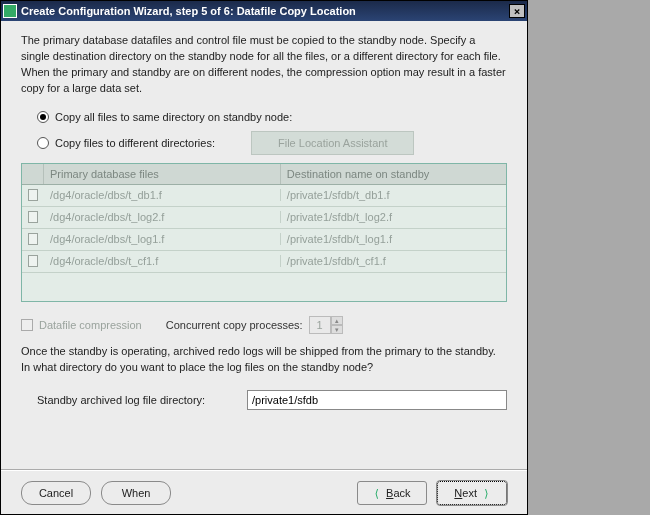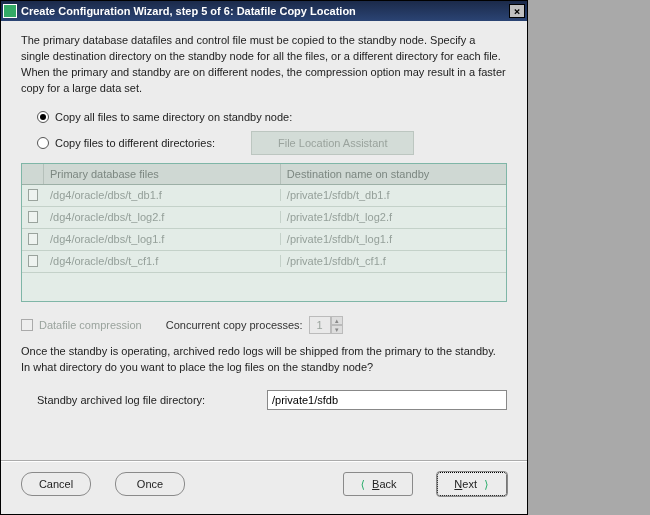--- a/index.html
+++ b/index.html
@@ -146,27 +146,27 @@
   }
   .spin {
     width: 12px; height: 9px; border: 1px solid #bbb; background: #ddd;
     font-size: 7px; line-height: 7px; text-align:center; color:#888;
   }
   .para2 {
     line-height: 1.45;
     margin: 8px 0 14px 0;
   }
   .stdby-row {
-    display: flex; align-items: center; gap: 20px; margin-left: 16px;
+    display: flex; align-items: center; gap: 0; margin-left: 16px;
   }
   .btn-bar {
     display: flex;
     align-items: center;
-    padding: 10px 20px 18px 20px;
-    gap: 24px;
+    padding: 10px 20px 9px 20px;
+    gap: 10px;
     border-top: 2px groove #fff;
   }
   .btn {
     height: 24px;
     min-width: 70px;
     background: #ececec;
     border: 1px solid #8a8a8a;
     border-radius: 11px;
     font-size: 11px;
     color: #222;
@@ -263,21 +263,21 @@
     <div class="para2">Once the standby is operating, archived redo logs will be shipped from the primary to the standby. In what directory do you want to place the log files on the standby node?</div>
 
     <div class="stdby-row">
       <span style="min-width:210px;">Standby archived log file directory:</span>
       <input class="text-input" style="flex: 1 1 0%;" type="text" value="/private1/sfdb">
     </div>
   </div>
 
   <div class="btn-bar">
     <button class="btn">Cancel</button>
-    <button class="btn">Once</button>
+    <button class="btn">When</button>
     <span class="spacer"></span>
     <button class="btn sq">
       <span class="arrow">⟨</span>
       <span><span class="underline-char">B</span>ack</span>
     </button>
     <button class="btn sq focus">
       <span><span class="underline-char">N</span>ext</span>
       <span class="arrow">⟩</span>
     </button>
   </div>

